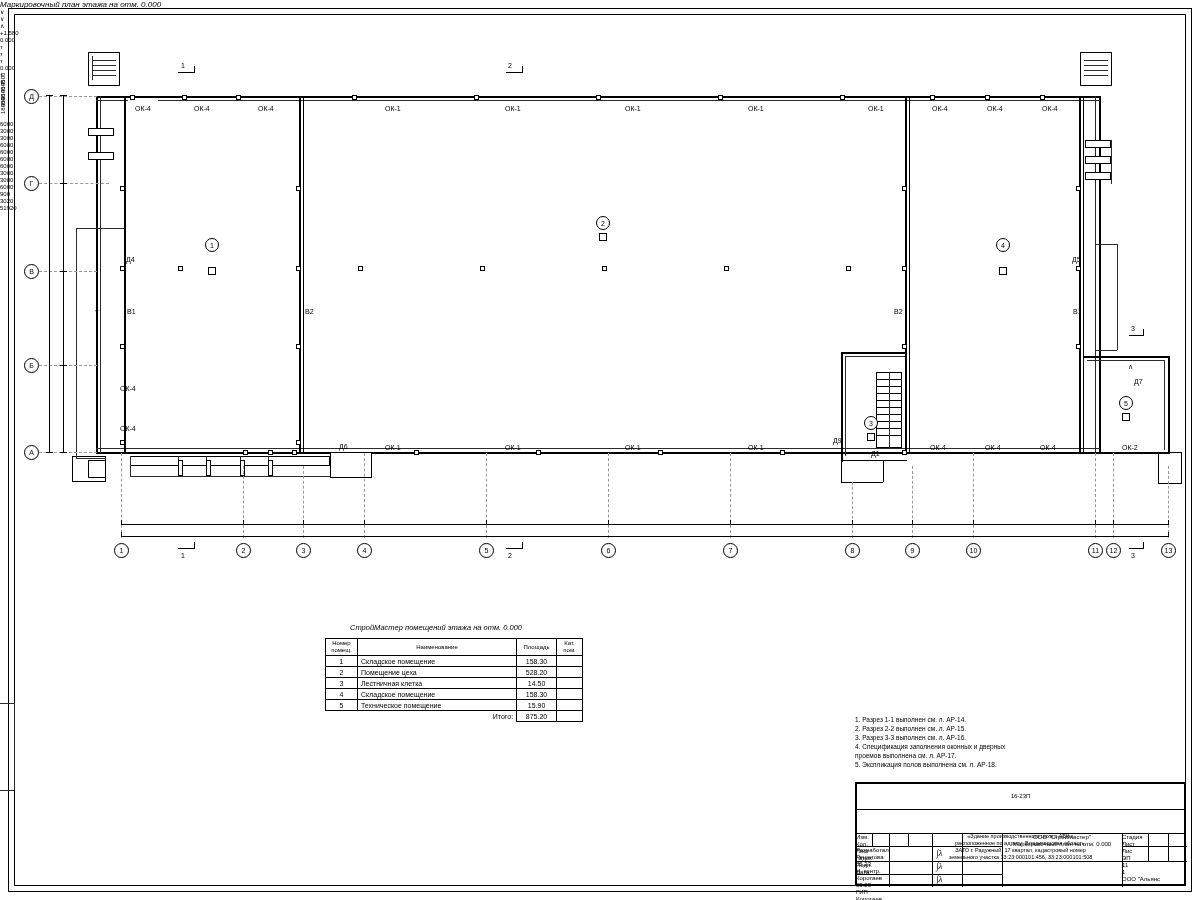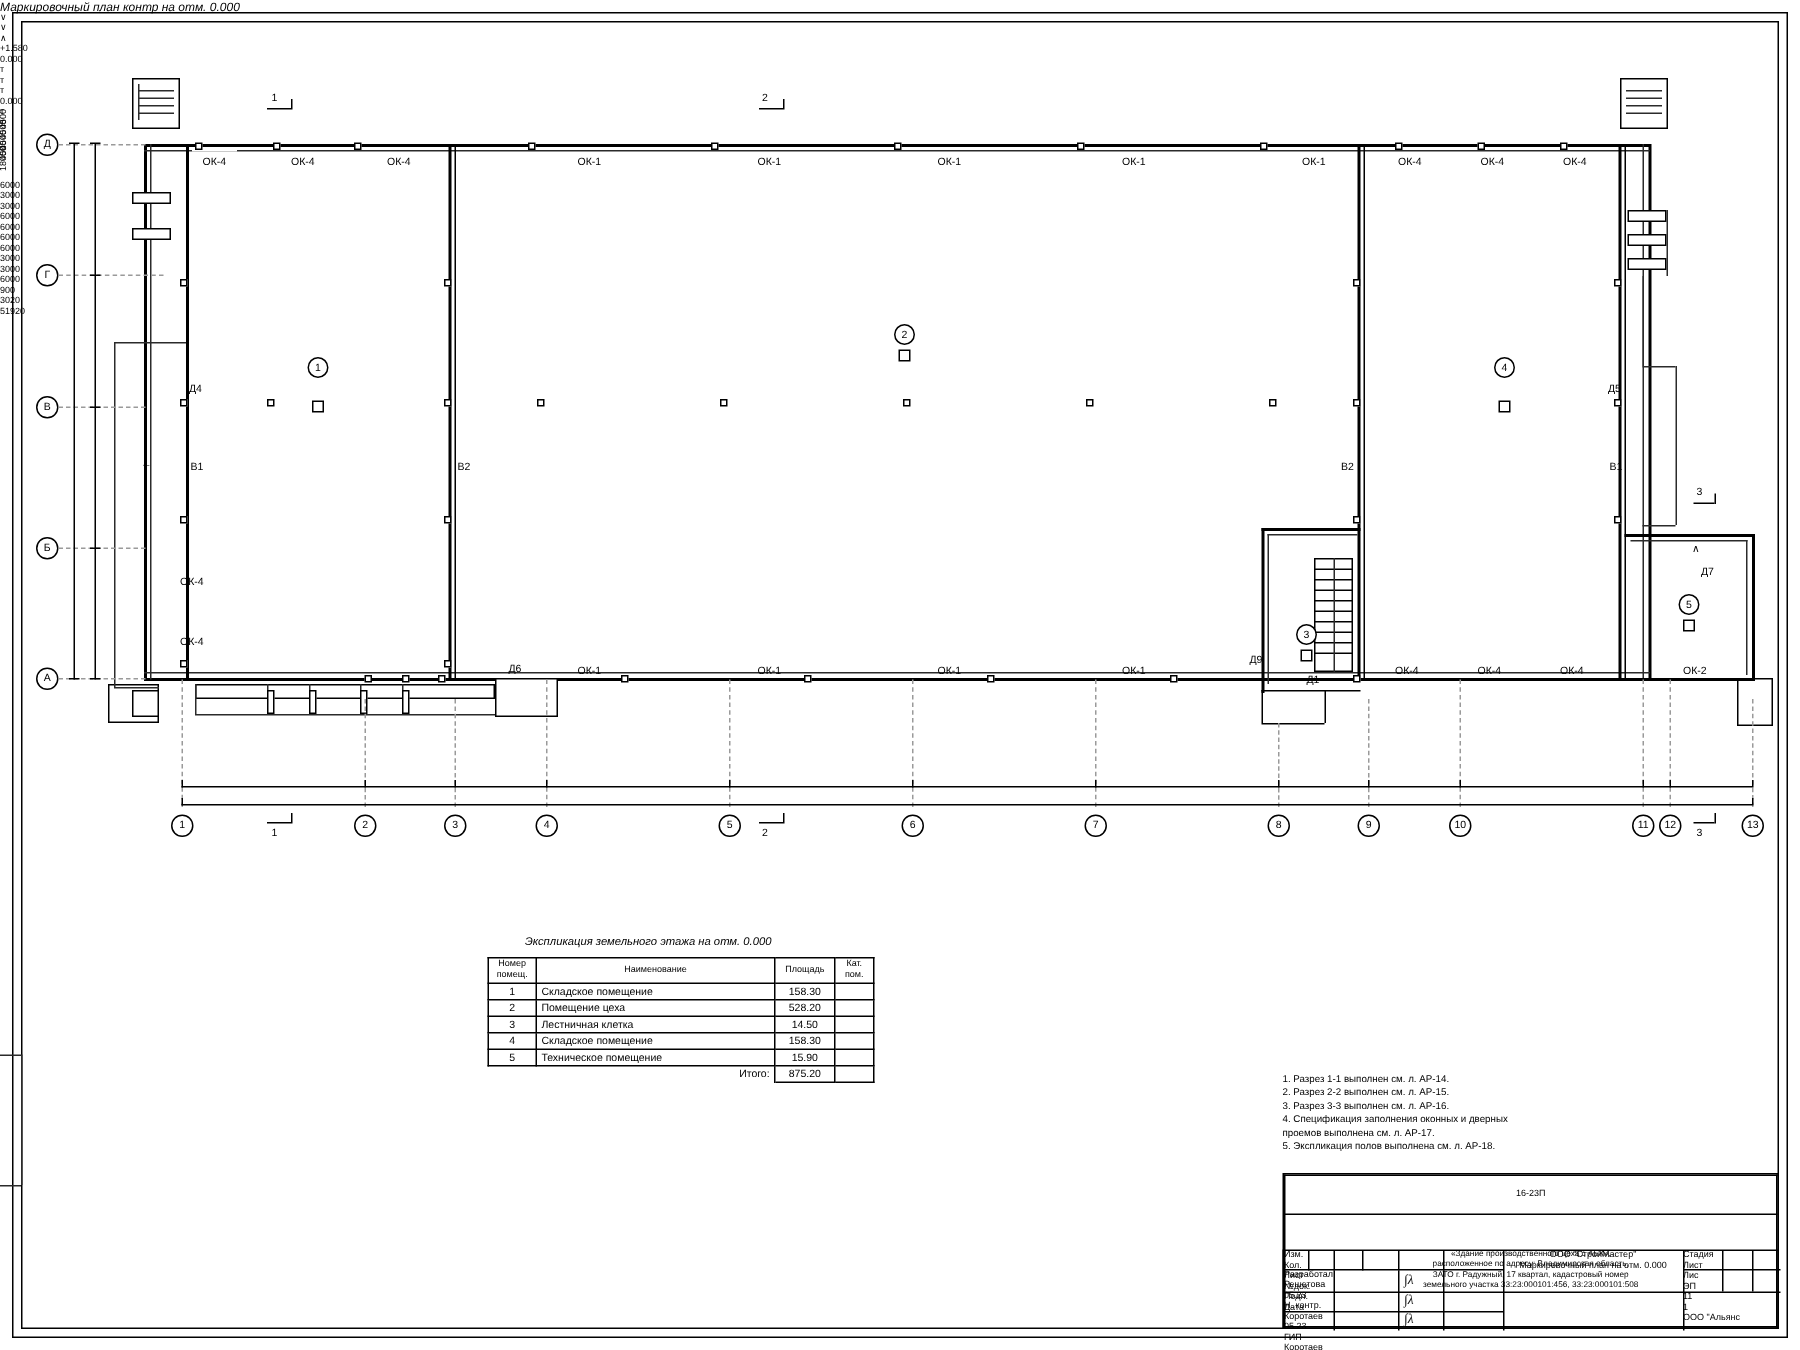--- a/index.html
+++ b/index.html
@@ -136,21 +136,21 @@
 
 <div id="sheet">
 
   <div id="frame-outer"></div>
   <div id="frame-inner"></div>
 
   <div class="ln hl thin" style="left:0px; top:703px; width:14px;"></div>
   <div class="ln hl thin" style="left:0px; top:790px; width:14px;"></div>
   <div class="ln vl thin" style="left:14px; top:703px; height:87px;"></div>
 
-  <div class="txt8 ital" style="left:510px; top:27px;">Маркировочный план контр на отм. 0.000</div>
+  <div class="txt8 ital" style="left:510px; top:27px;">Маркировочный план этажа на отм. 0.000</div>
 
   <div class="ln hl" style="left:96px; top:96px; width:1004px; height:1.5px;"></div>
   <div class="ln hl" style="left:96px; top:452px; width:1004px; height:1.5px;"></div>
   <div class="ln vl" style="left:96px; top:96px; height:357px; width:1.5px;"></div>
   <div class="ln vl" style="left:1099px; top:96px; height:357px; width:1.5px;"></div>
 
   <div class="ln hl thin" style="left:96px; top:100px; width:1004px;"></div>
   <div class="ln hl thin" style="left:96px; top:448px; width:1004px;"></div>
   <div class="ln vl thin" style="left:100px; top:96px; height:357px;"></div>
   <div class="ln vl thin" style="left:1095px; top:96px; height:357px;"></div>
@@ -448,21 +448,21 @@
   <div class="circ" style="left:479px; top:543px; width:15px; height:15px; line-height:14px;">5</div>
   <div class="circ" style="left:601px; top:543px; width:15px; height:15px; line-height:14px;">6</div>
   <div class="circ" style="left:723px; top:543px; width:15px; height:15px; line-height:14px;">7</div>
   <div class="circ" style="left:845px; top:543px; width:15px; height:15px; line-height:14px;">8</div>
   <div class="circ" style="left:905px; top:543px; width:15px; height:15px; line-height:14px;">9</div>
   <div class="circ" style="left:966px; top:543px; width:15px; height:15px; line-height:14px;">10</div>
   <div class="circ" style="left:1088px; top:543px; width:15px; height:15px; line-height:14px;">11</div>
   <div class="circ" style="left:1106px; top:543px; width:15px; height:15px; line-height:14px;">12</div>
   <div class="circ" style="left:1161px; top:543px; width:15px; height:15px; line-height:14px;">13</div>
 
-  <div class="txt ital" style="left:350px; top:624px; font-size:7.5px;">Экспликация земельного этажа на отм. 0.000</div>
+  <div class="txt ital" style="left:350px; top:624px; font-size:7.5px;">СтройМастер помещений этажа на отм. 0.000</div>
   <table class="exp" id="exp-table" style="left:325px; top:638px; width:258px;">
     <thead>
       <tr>
         <th style="width:32px;">Номер помещ.</th>
         <th style="width:160px;">Наименование</th>
         <th style="width:40px;">Площадь</th>
         <th style="width:26px;">Кат. пом.</th>
       </tr>
     </thead>
     <tbody id="exp-body">

